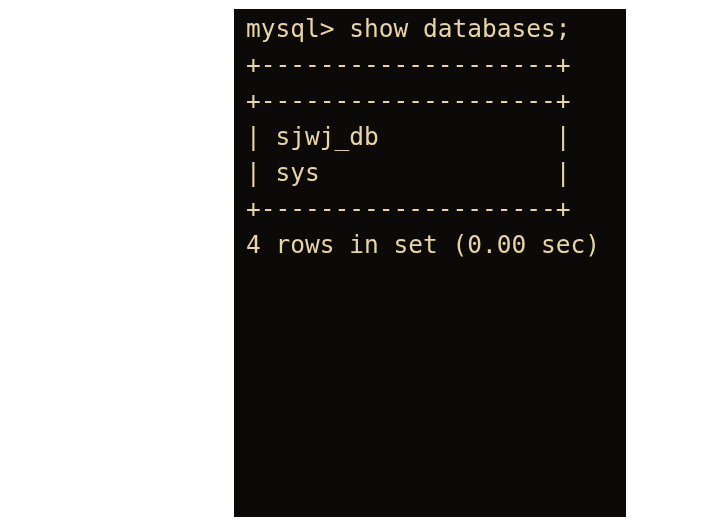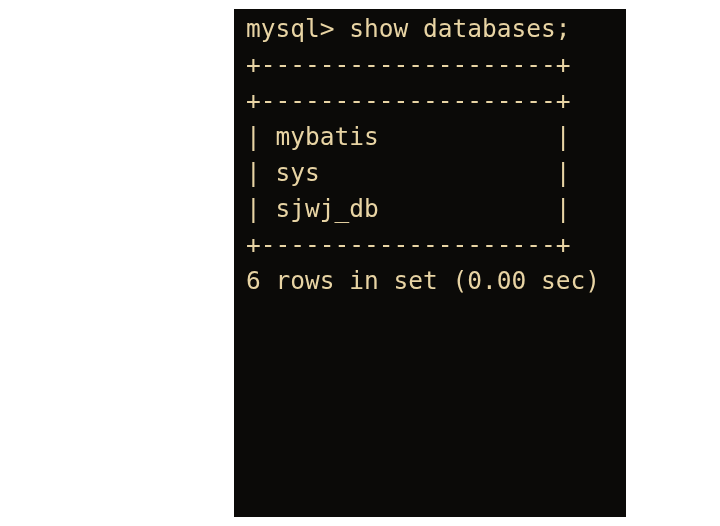--- a/index.html
+++ b/index.html
@@ -40,20 +40,19 @@
 </style>
 </head>
 <body>
 
 <div class="page" style="--page-bg: #ffffff; --term-bg: #0b0a08; --term-fg: #e8d4a4;">
   <div class="terminal">
     <div class="line">mysql&gt; show databases;</div>
     <div id="table-lines">
         <div class="line">+--------------------+</div>
         <div class="line">+--------------------+</div>
-        <div class="line">| mybatis            |</div>
+        <div class="line">| sjwj_db            |</div>
         <div class="line">| sys                |</div>
-        <div class="line">| sjwj_db            |</div>
         <div class="line">+--------------------+</div>
       </div>
-    <div class="line">6 rows in set (0.00 sec)</div>
+    <div class="line">4 rows in set (0.00 sec)</div>
   </div>
 </div>
 
 </body></html>

